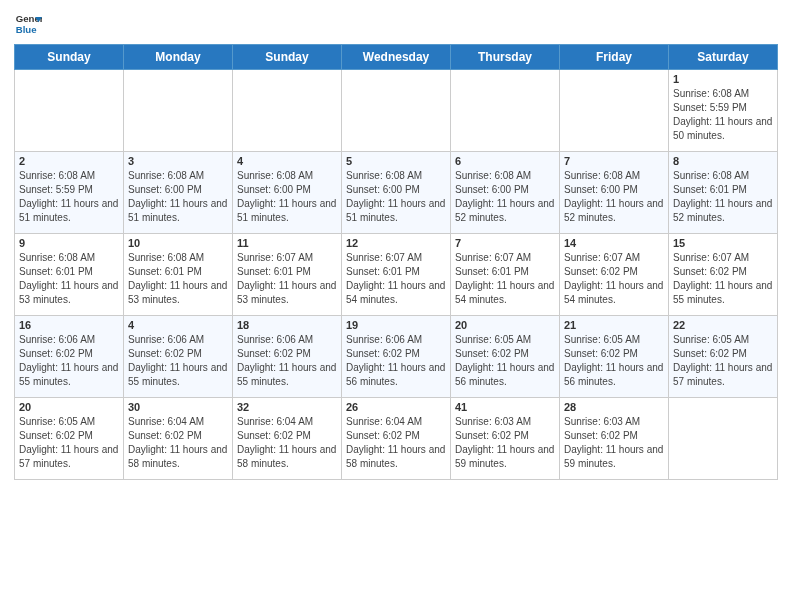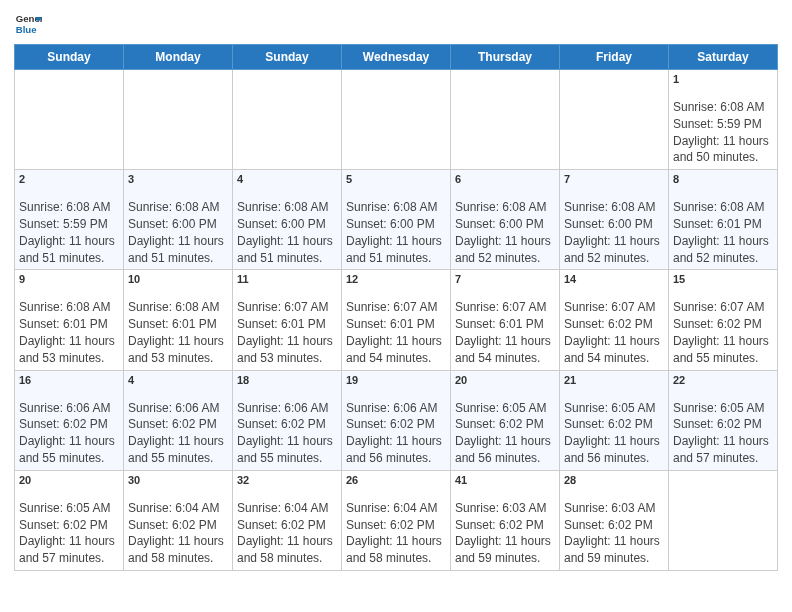--- a/index.html
+++ b/index.html
@@ -70,24 +70,23 @@
       background: #fff;
     }
     .day-number {
       font-size: 11px;
       font-weight: bold;
       color: #333;
       display: block;
       margin-bottom: 2px;
     }
     .day-info {
-      font-size: 12px;
+      font-size: 10px;
       color: #444;
       line-height: 1.4;
-      margin-top: 14px;
     }
     .empty-cell {
       background: #f9f9f9;
     }
     
     .row-even td { background: #f5f9ff; }
     .row-odd td { background: #fff; }
   </style>
 </head>
 <body>

